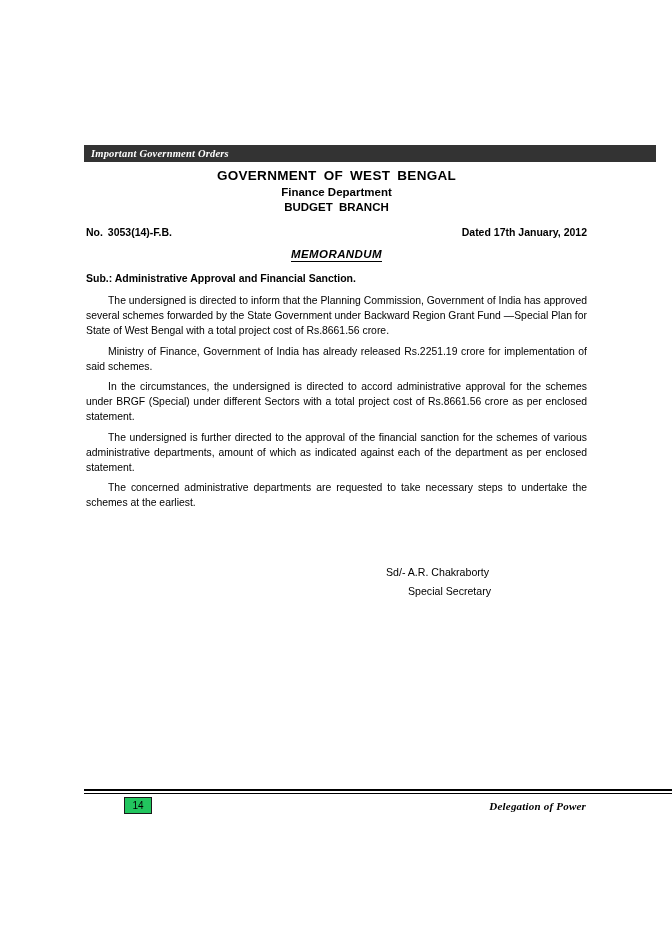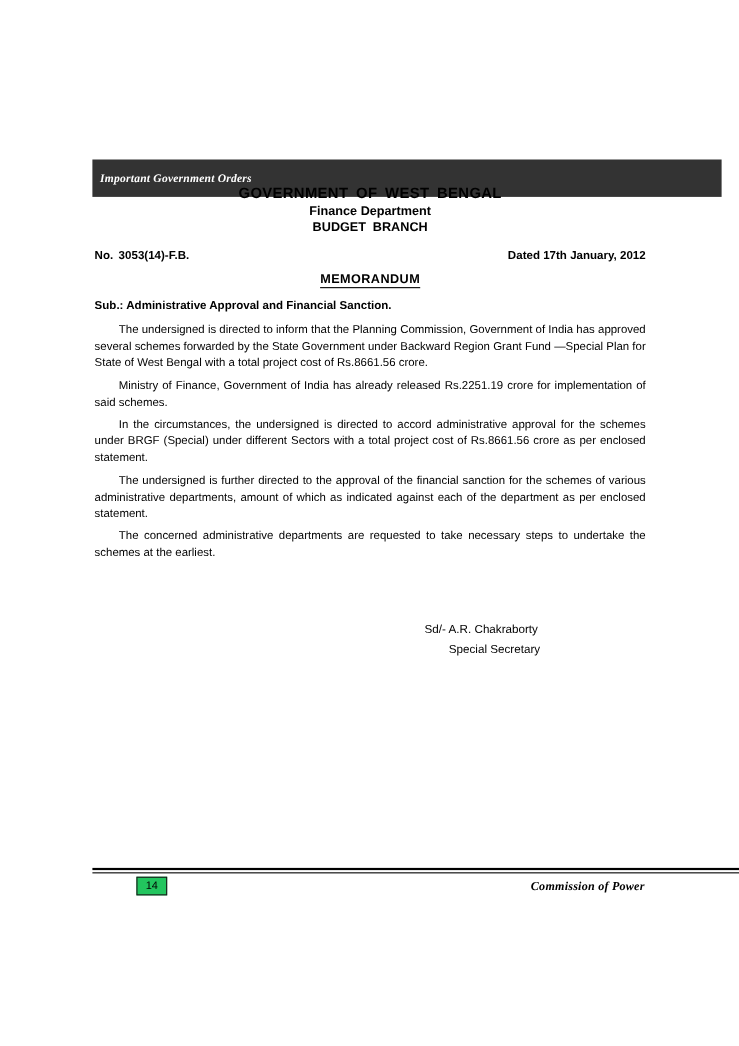--- a/index.html
+++ b/index.html
@@ -15,21 +15,21 @@
     color: #000000;
     overflow: hidden;
   }
 
   
   .header-band {
     position: absolute;
     left: 84px;
     top: 145px;
     right: 16px;
-    height: 34px;
+    height: 17px;
     background: #333333;
     display: flex;
     align-items: center;
     text-align: center;
   }
   .header-band-text {
     font-family: "Liberation Serif", serif;
     font-style: italic;
     font-weight: bold;
     font-size: 10.5px;
@@ -84,20 +84,21 @@
   .memo-heading {
     text-align: center;
     font-size: 11.5px;
     font-weight: bold;
     margin-top: 10px;
     letter-spacing: 0.4px;
   }
   .memo-heading span {
     border-bottom: 1px solid #000;
     padding-bottom: 1px;
+    font-style: italic;
   }
 
   .subject {
     font-size: 10.5px;
     font-weight: bold;
     margin-top: 12px;
   }
 
   
   .body-copy { margin-top: 9px; }
@@ -205,15 +206,15 @@
     <div class="sig-desig">Special Secretary</div>
   </div>
 
 </div>
 
 <div class="footer">
   <div class="footer-rule-thick"></div>
   <div class="footer-rule-thin"></div>
   <div class="footer-row">
     <div class="page-number">14</div>
-    <div class="footer-title">Commission of Power</div>
+    <div class="footer-title">Delegation of Power</div>
   </div>
 </div>
 
 </body></html>

